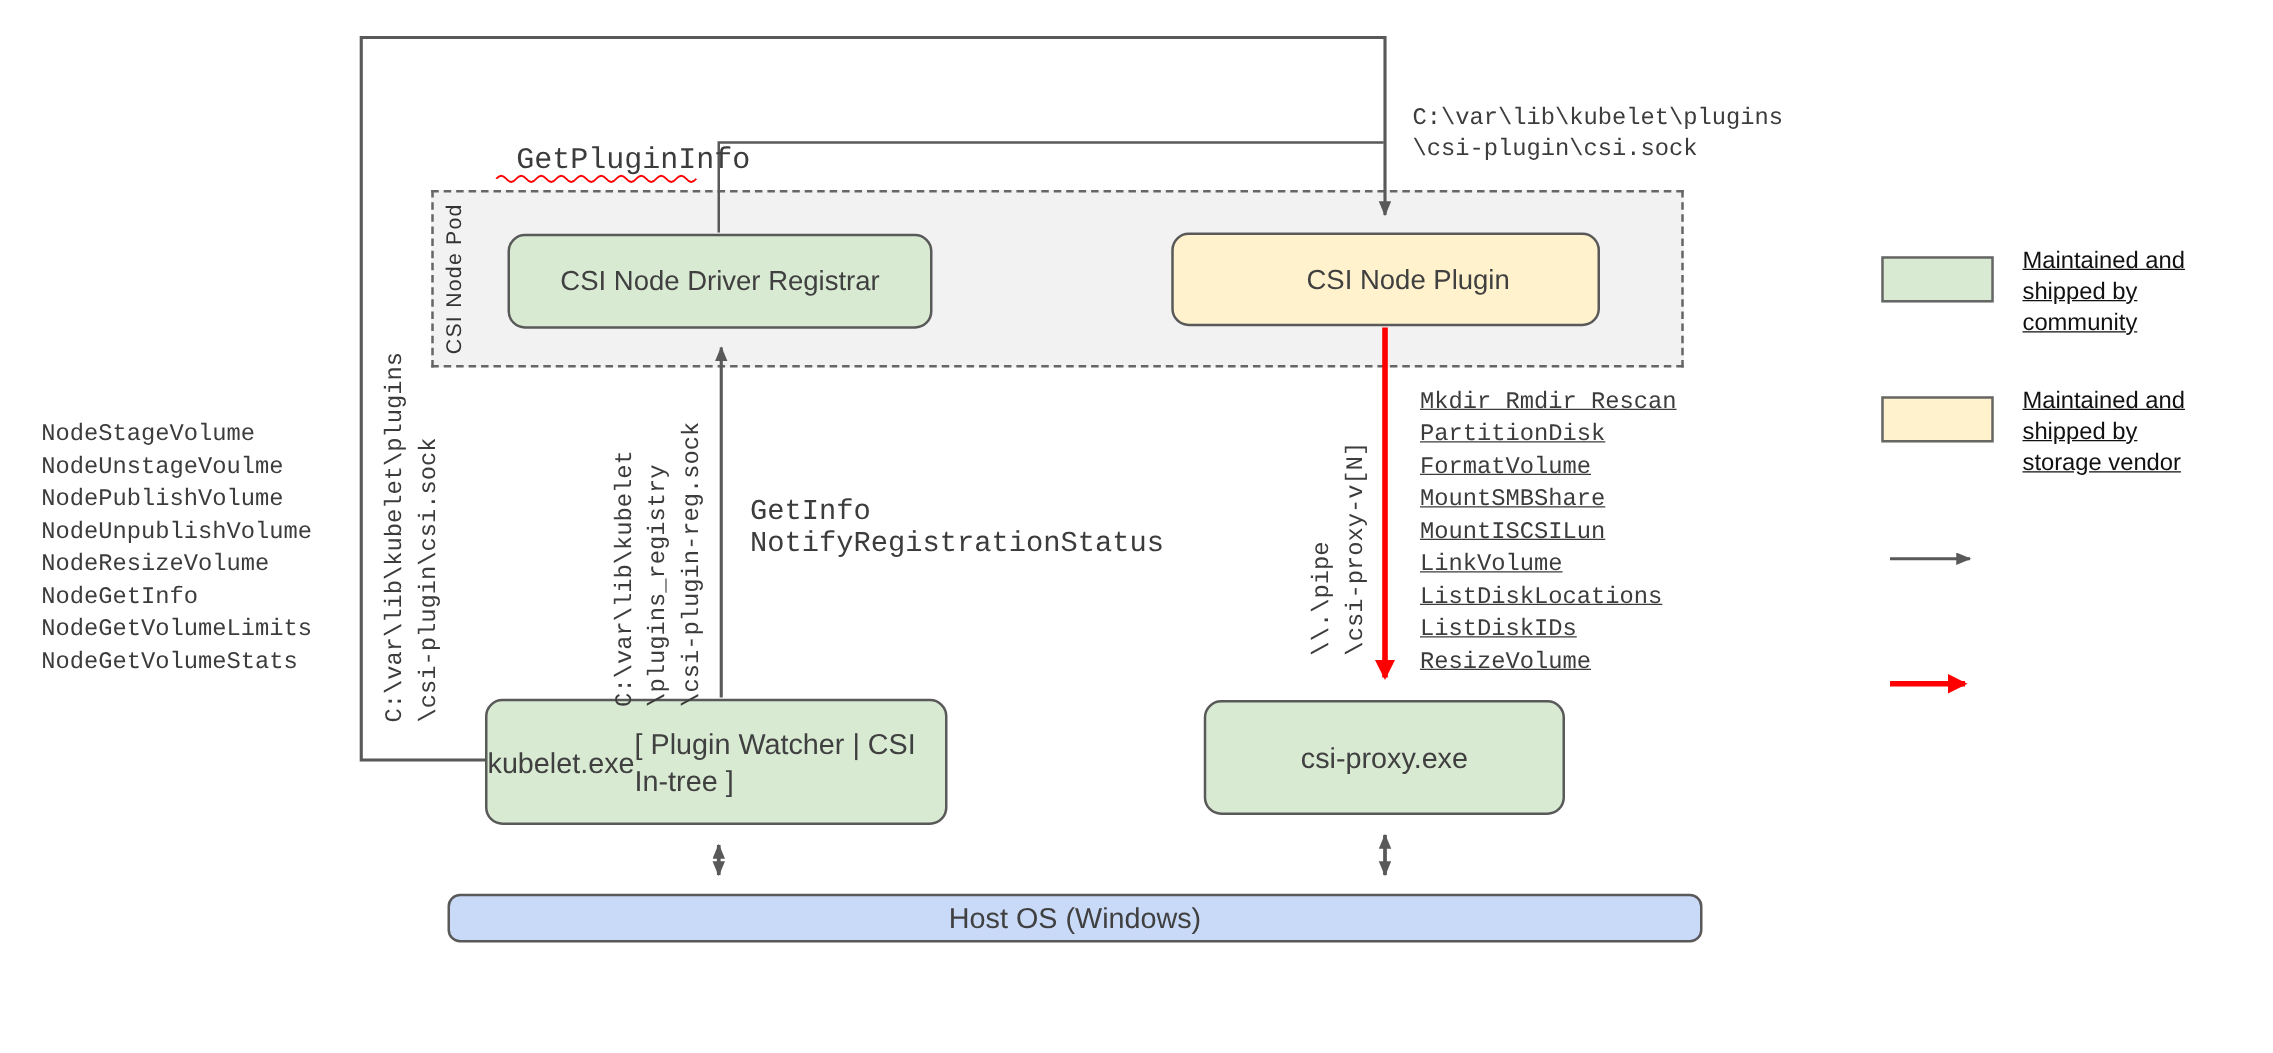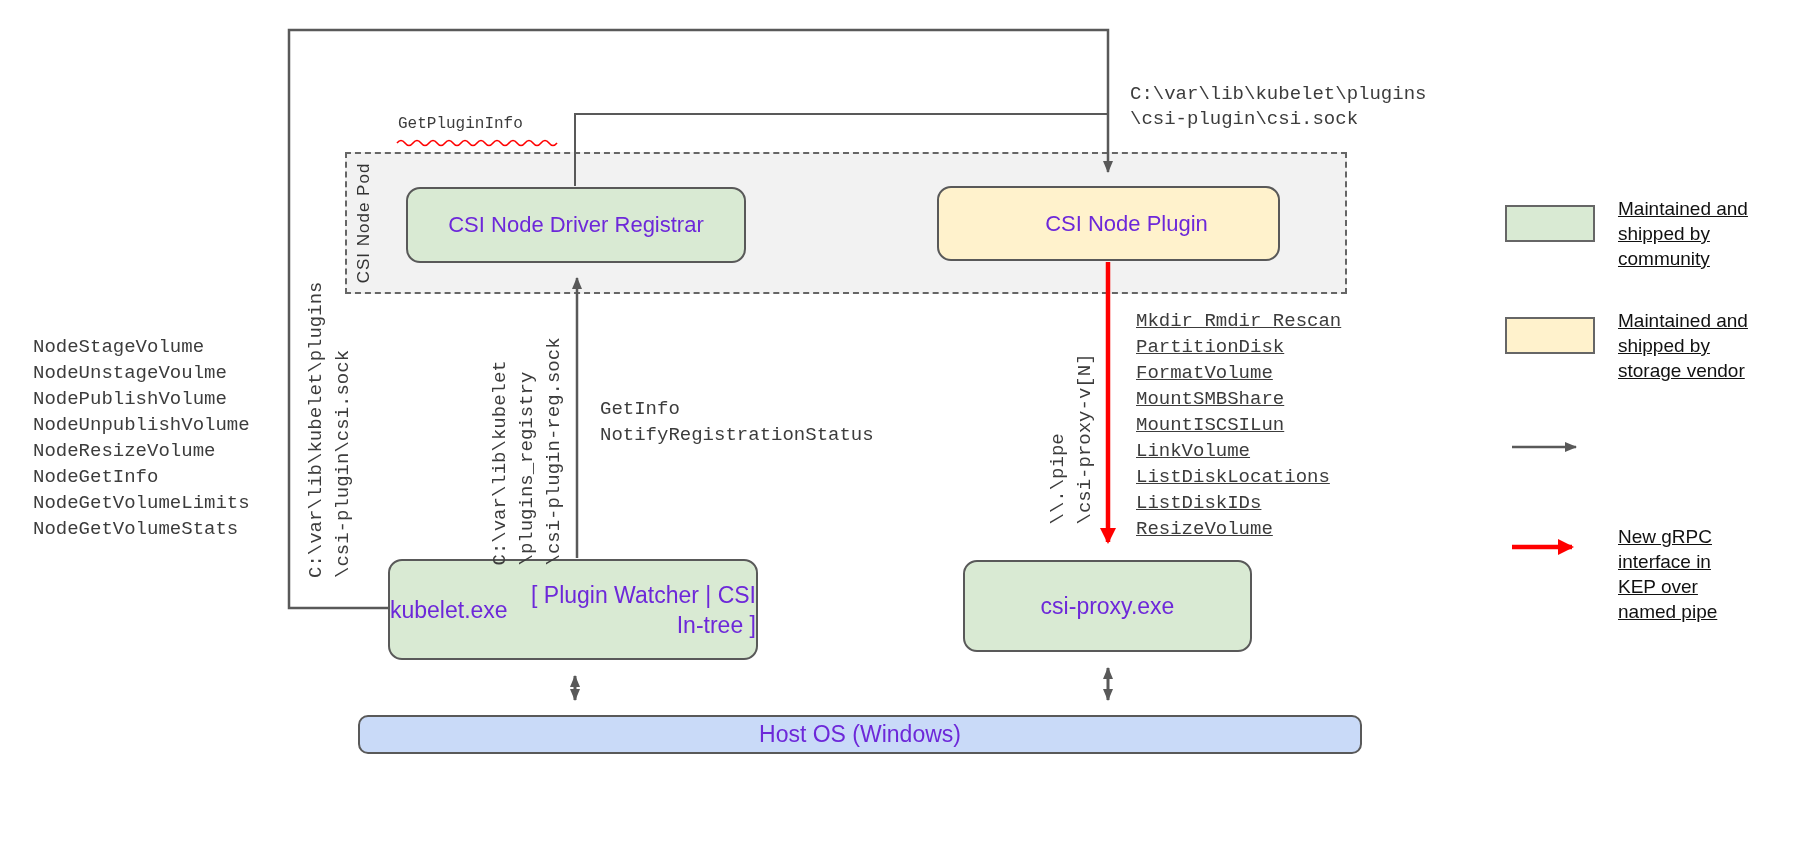--- a/index.html
+++ b/index.html
@@ -2,22 +2,22 @@
 <html><head>
 <meta charset="utf-8">
 <style>
   html,body{margin:0;padding:0;background:#ffffff;}
   #canvas{position:relative;width:1818px;height:842px;background:#ffffff;overflow:hidden;
           font-family:"Liberation Sans", sans-serif;}
   .abs{position:absolute;}
   .mono{font-family:"Liberation Mono","DejaVu Sans Mono",monospace;color:#3c3c3c;}
   .multiline{white-space:pre-line;}
   .box{position:absolute;border:2px solid #595959;border-radius:14px;
-       display:flex;align-items:center;justify-content:center;text-align:right;
-       color:#6d28d9;box-sizing:border-box;}
+       display:flex;align-items:center;justify-content:center;text-align:left;
+       color:#404040;box-sizing:border-box;}
   .pod{position:absolute;left:345px;top:152px;width:1002px;height:142px;
        background:#f2f2f2;border:2px dashed #666666;box-sizing:border-box;}
   .rot{transform:rotate(-90deg);}
   .legend-swatch{position:absolute;width:90px;height:37px;border:2px solid #666666;box-sizing:border-box;}
   .legend-text{position:absolute;left:1618px;font-size:19px;line-height:25px;color:#111;text-decoration:underline;}
   svg{position:absolute;left:0;top:0;pointer-events:none;}
 </style>
 </head>
 <body>
 
@@ -70,35 +70,35 @@
 
     <path d="M 1108 668 V 700" fill="none" stroke="#595959" stroke-width="3" marker-start="url(#ag)" marker-end="url(#ag)"></path>
 
     <path d="M397 143 q4 -5 8 0 t8 0 t8 0 t8 0 t8 0 t8 0 t8 0 t8 0 t8 0 t8 0 t8 0 t8 0 t8 0 t8 0 t8 0 t8 0 t8 0 t8 0 t8 0 t8 0" fill="none" stroke="#ff0000" stroke-width="1.6"></path>
 
     <path d="M 1512 447 H 1576" fill="none" stroke="#595959" stroke-width="2.5" marker-end="url(#ag)"></path>
 
     <path d="M 1512 547 H 1572" fill="none" stroke="#ff0000" stroke-width="4.5" marker-end="url(#ar)"></path>
   </svg>
 
-  <div class="abs mono" style="left:398px;top:115px;font-size:16px;">GetPluginInfo</div>
+  <div class="abs mono" style="left:413px;top:115px;font-size:24px;">GetPluginInfo</div>
 
   <div class="abs mono multiline" style="left:1130px;top:82px;font-size:19px;line-height:25px;">C:\var\lib\kubelet\plugins
 \csi-plugin\csi.sock</div>
 
   <div class="abs mono multiline" style="left:33px;top:334px;width:219px;font-size:19px;line-height:26px;text-align:left;">NodeStageVolume
 NodeUnstageVoulme
 NodePublishVolume
 NodeUnpublishVolume
 NodeResizeVolume
 NodeGetInfo
 NodeGetVolumeLimits
 NodeGetVolumeStats</div>
 
-  <div class="abs mono multiline" style="left:600px;top:396px;font-size:19px;line-height:26px;">GetInfo
+  <div class="abs mono multiline" style="left:600px;top:396px;font-size:23px;line-height:26px;">GetInfo
 NotifyRegistrationStatus</div>
 
   <div class="abs mono multiline" style="left:1136px;top:308px;font-size:19px;line-height:26px;text-decoration:underline;">Mkdir Rmdir Rescan
 PartitionDisk
 FormatVolume
 MountSMBShare
 MountISCSILun
 LinkVolume
 ListDiskLocations
 ListDiskIDs
@@ -118,18 +118,14 @@
   <div class="legend-text multiline" style="top:196px;">Maintained and
 shipped by
 community</div>
 
   <div class="legend-swatch" style="left:1505px;top:317px;background:#fff2cc;"></div>
   <div class="legend-text multiline" style="top:308px;">Maintained and
 shipped by
 storage vendor</div>
 
 
-  <div class="legend-text multiline" style="top:524px;">New gRPC
-interface in
-KEP over
-named pipe</div>
 
 </div>
 
 </body></html>

